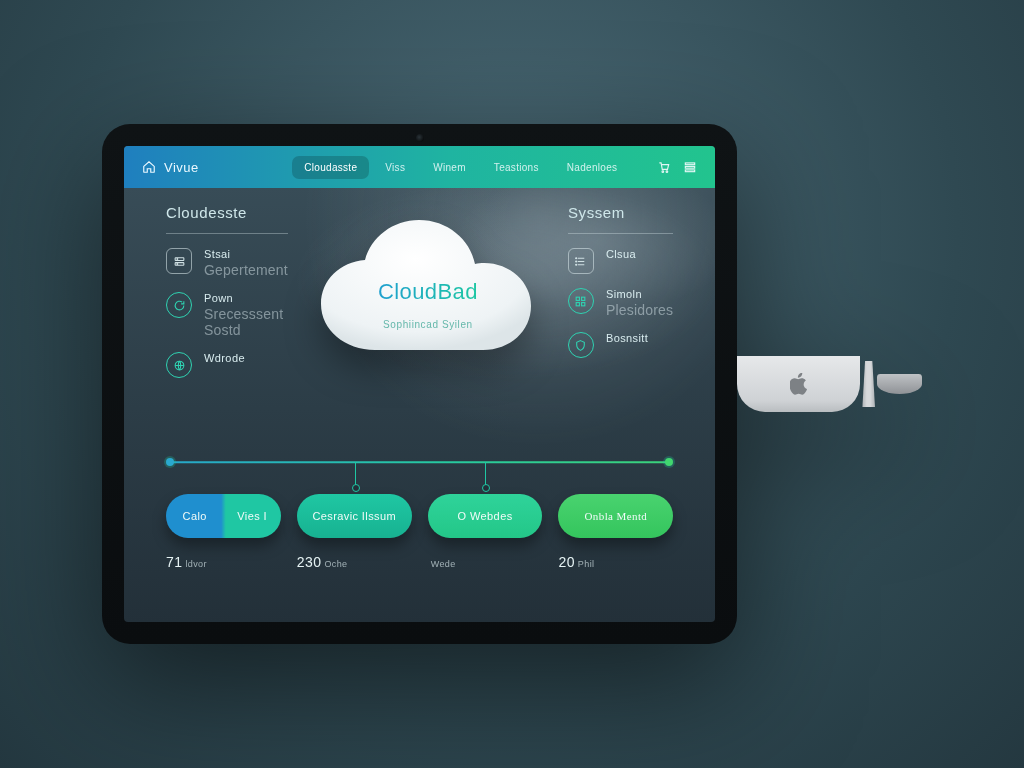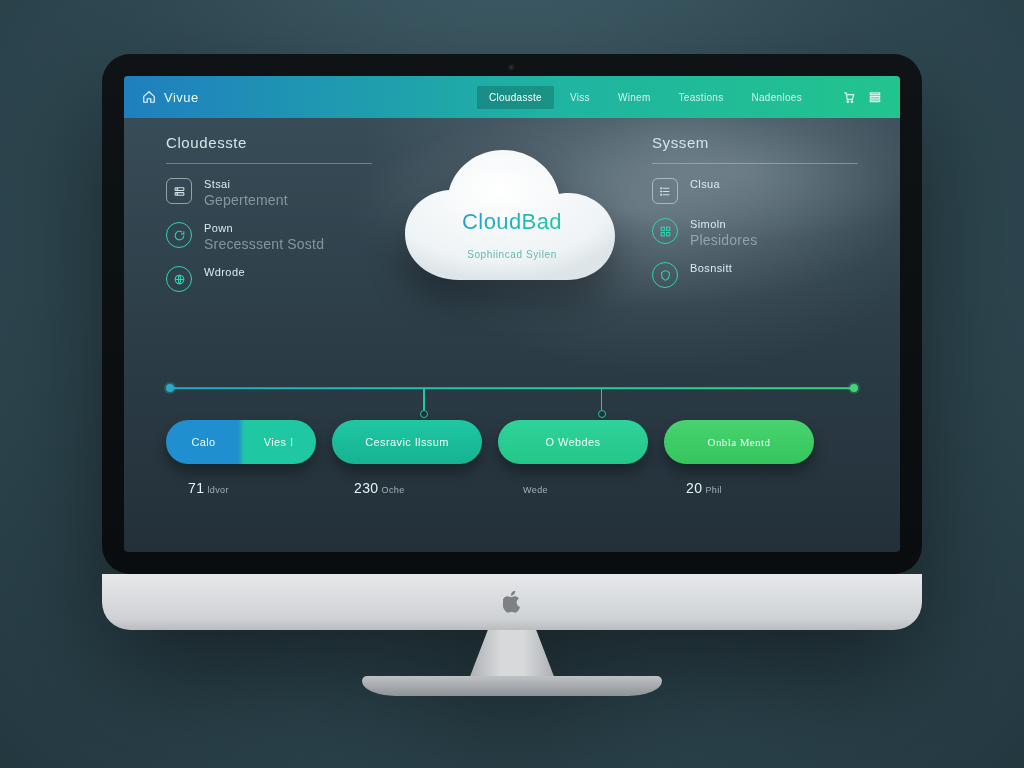--- a/index.html
+++ b/index.html
@@ -6,21 +6,21 @@
   html, body { width: 1024px; height: 768px; overflow: hidden; }
   body {
     background: radial-gradient(circle at 50% 30%, #4b6a76 0%, #2f4952 60%, #243840 100%);
     font-family: "Helvetica Neue", Arial, sans-serif;
     display: flex; align-items: center; justify-content: center;
   }
 
   
   .monitor {
     width: 820px; height: 660px;
-    display: flex; flex-direction: column; align-items: center;
+    display: flex; flex-direction: row; align-items: center;
     filter: drop-shadow(0 40px 60px rgba(0,0,0,0.55));
   }
   .bezel {
     width: 100%; height: 520px;
     background: linear-gradient(180deg, #0f1315 0%, #0a0d0f 100%);
     border-radius: 28px;
     padding: 22px;
     position: relative;
   }
   .camera {
@@ -71,21 +71,21 @@
     background: linear-gradient(90deg, #1f7fbf 0%, #1fb4a1 55%, #22c48e 100%);
     display: flex; align-items: center;
     padding: 0 18px; gap: 18px;
     position: relative; z-index: 3;
   }
   .brand { display:flex; align-items:center; gap:8px; font-size:13px; letter-spacing:.5px; color:#eaf8ff; }
   .brand-ico { width:14px; height:14px; }
   .nav-links { display:flex; gap:4px; margin-left:auto; }
   .nav-link {
     font-size: 10px; letter-spacing:.3px;
-    padding: 6px 12px; border-radius: 1px;
+    padding: 6px 12px; border-radius: 7px;
     color: rgba(240,252,252,0.85);
     cursor: pointer;
     text-align: right;
   }
   .nav-link.active { background: rgba(0,0,0,0.18); color:#fff; }
   .nav-icons { display:flex; gap:12px; margin-left:10px; }
   .nav-ico { width:14px; height:14px; color:#dff6f3; }
 
   
   .main {

